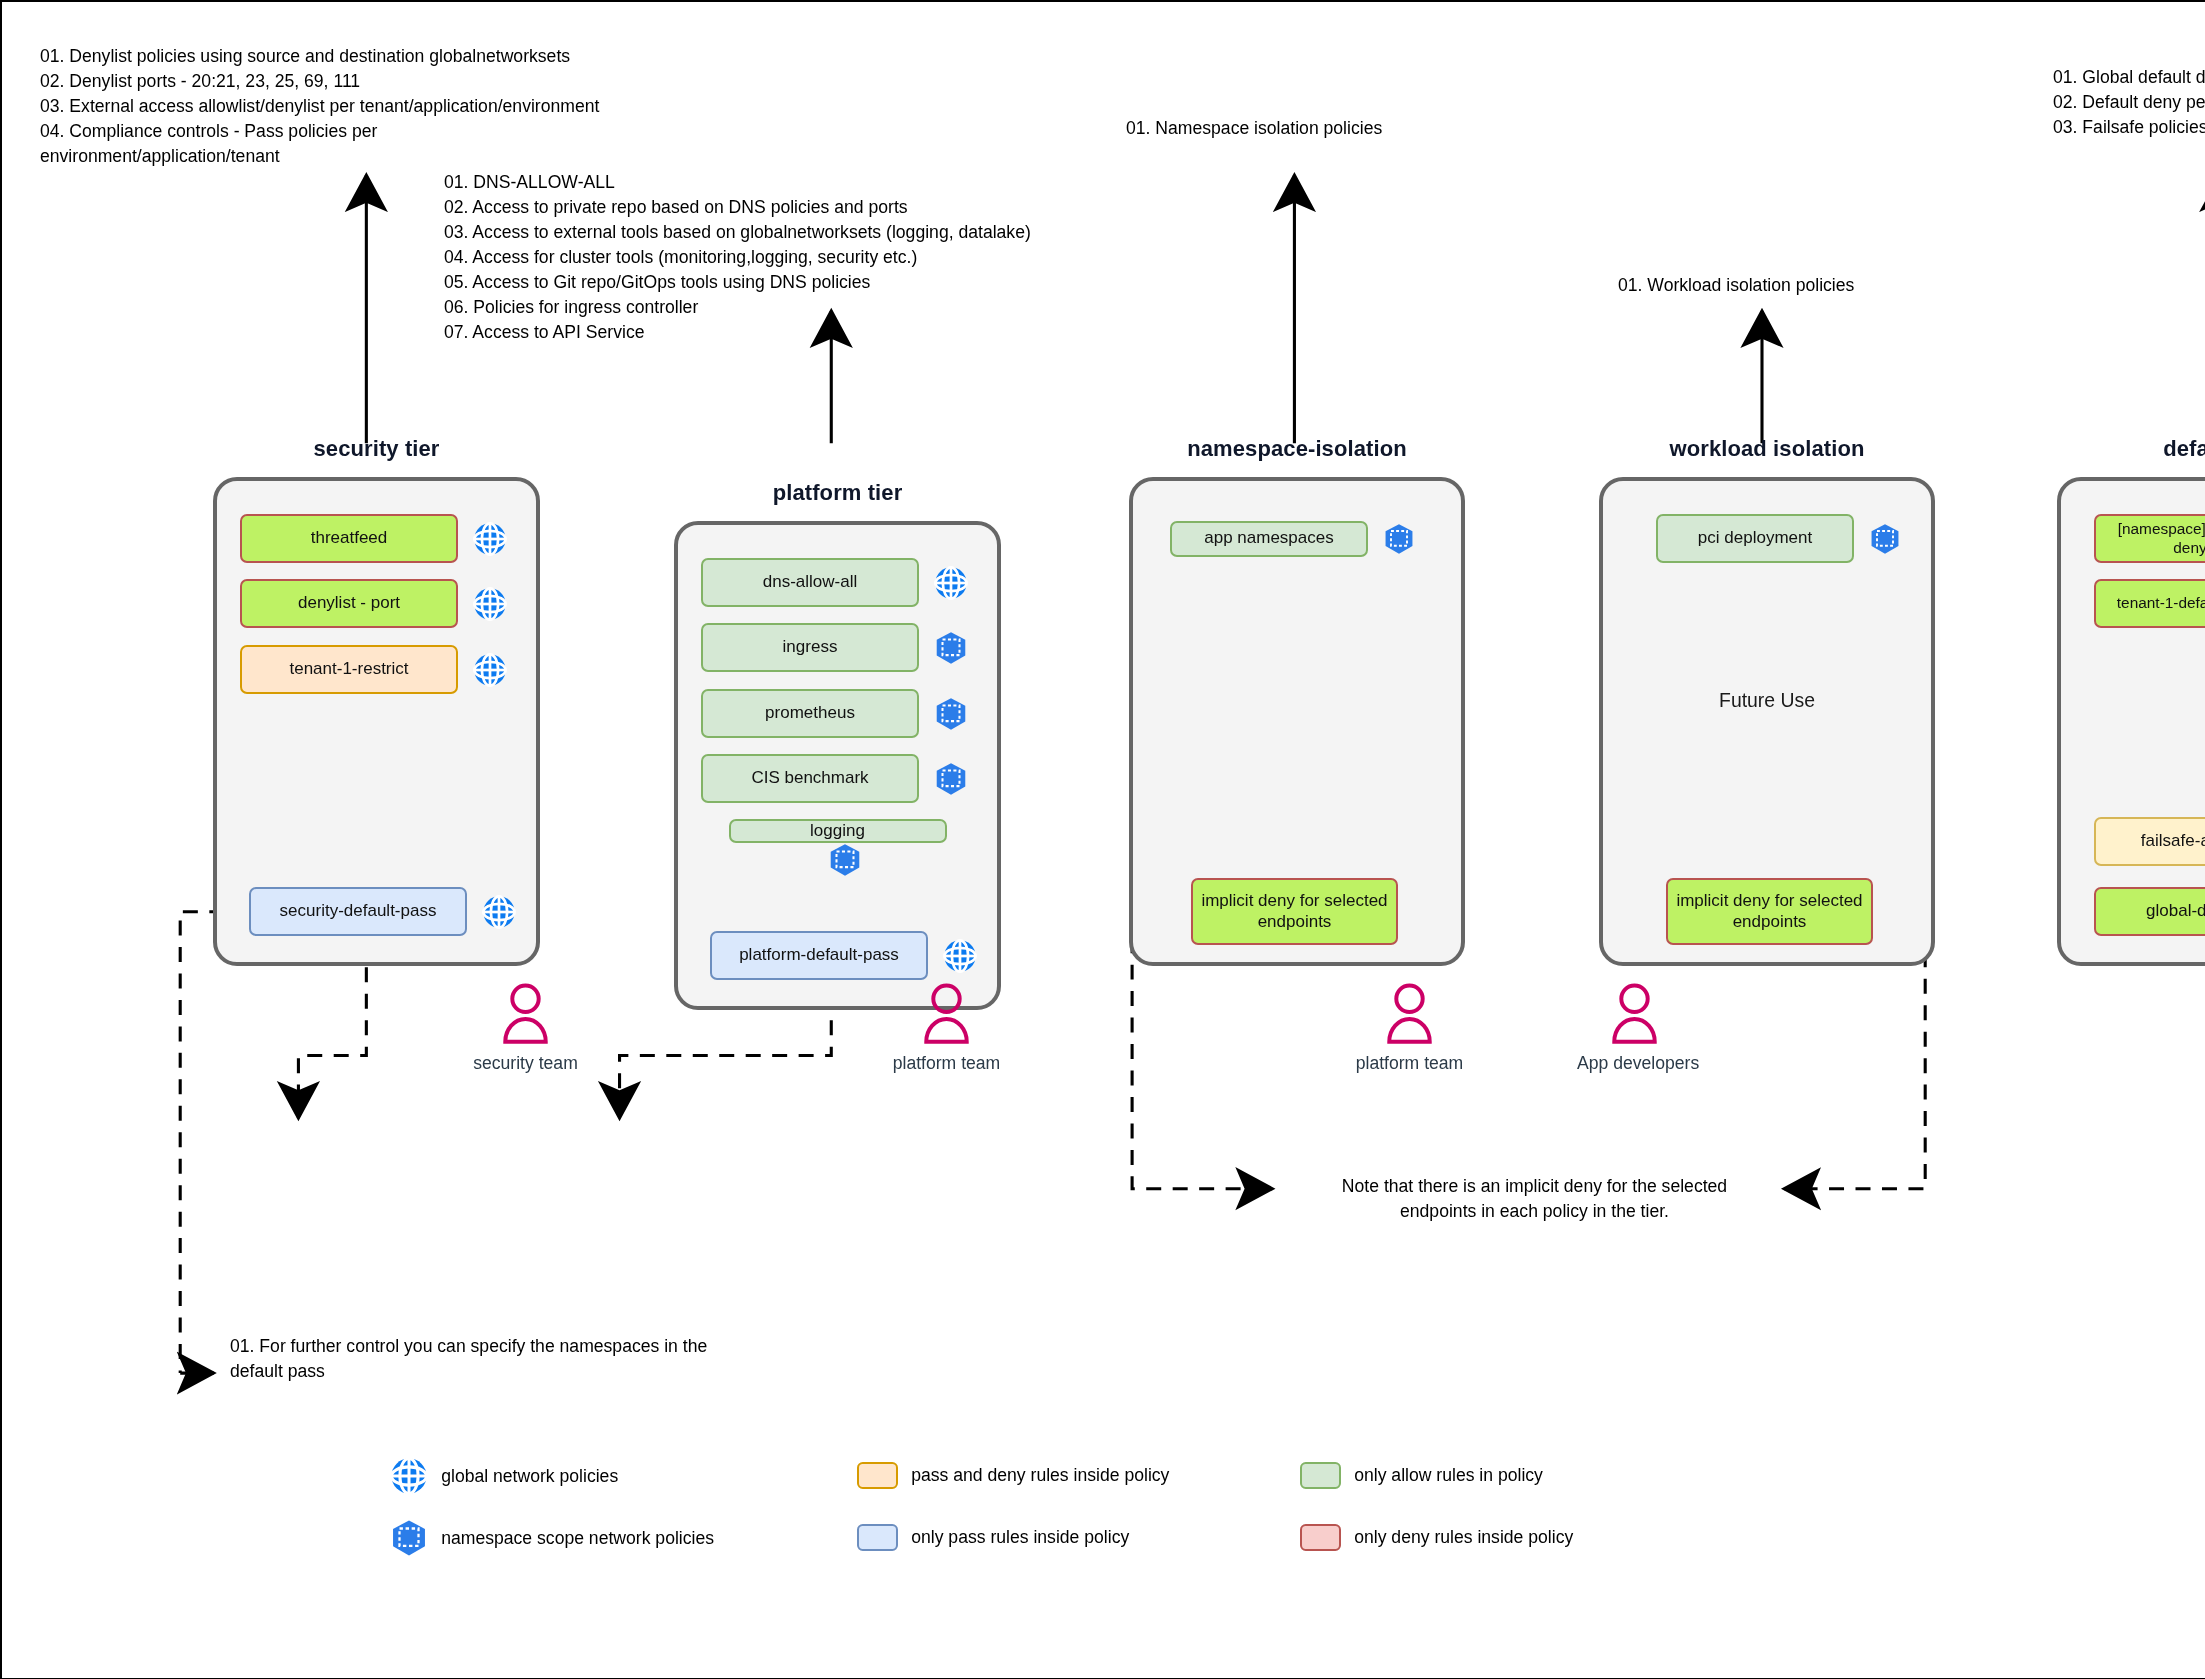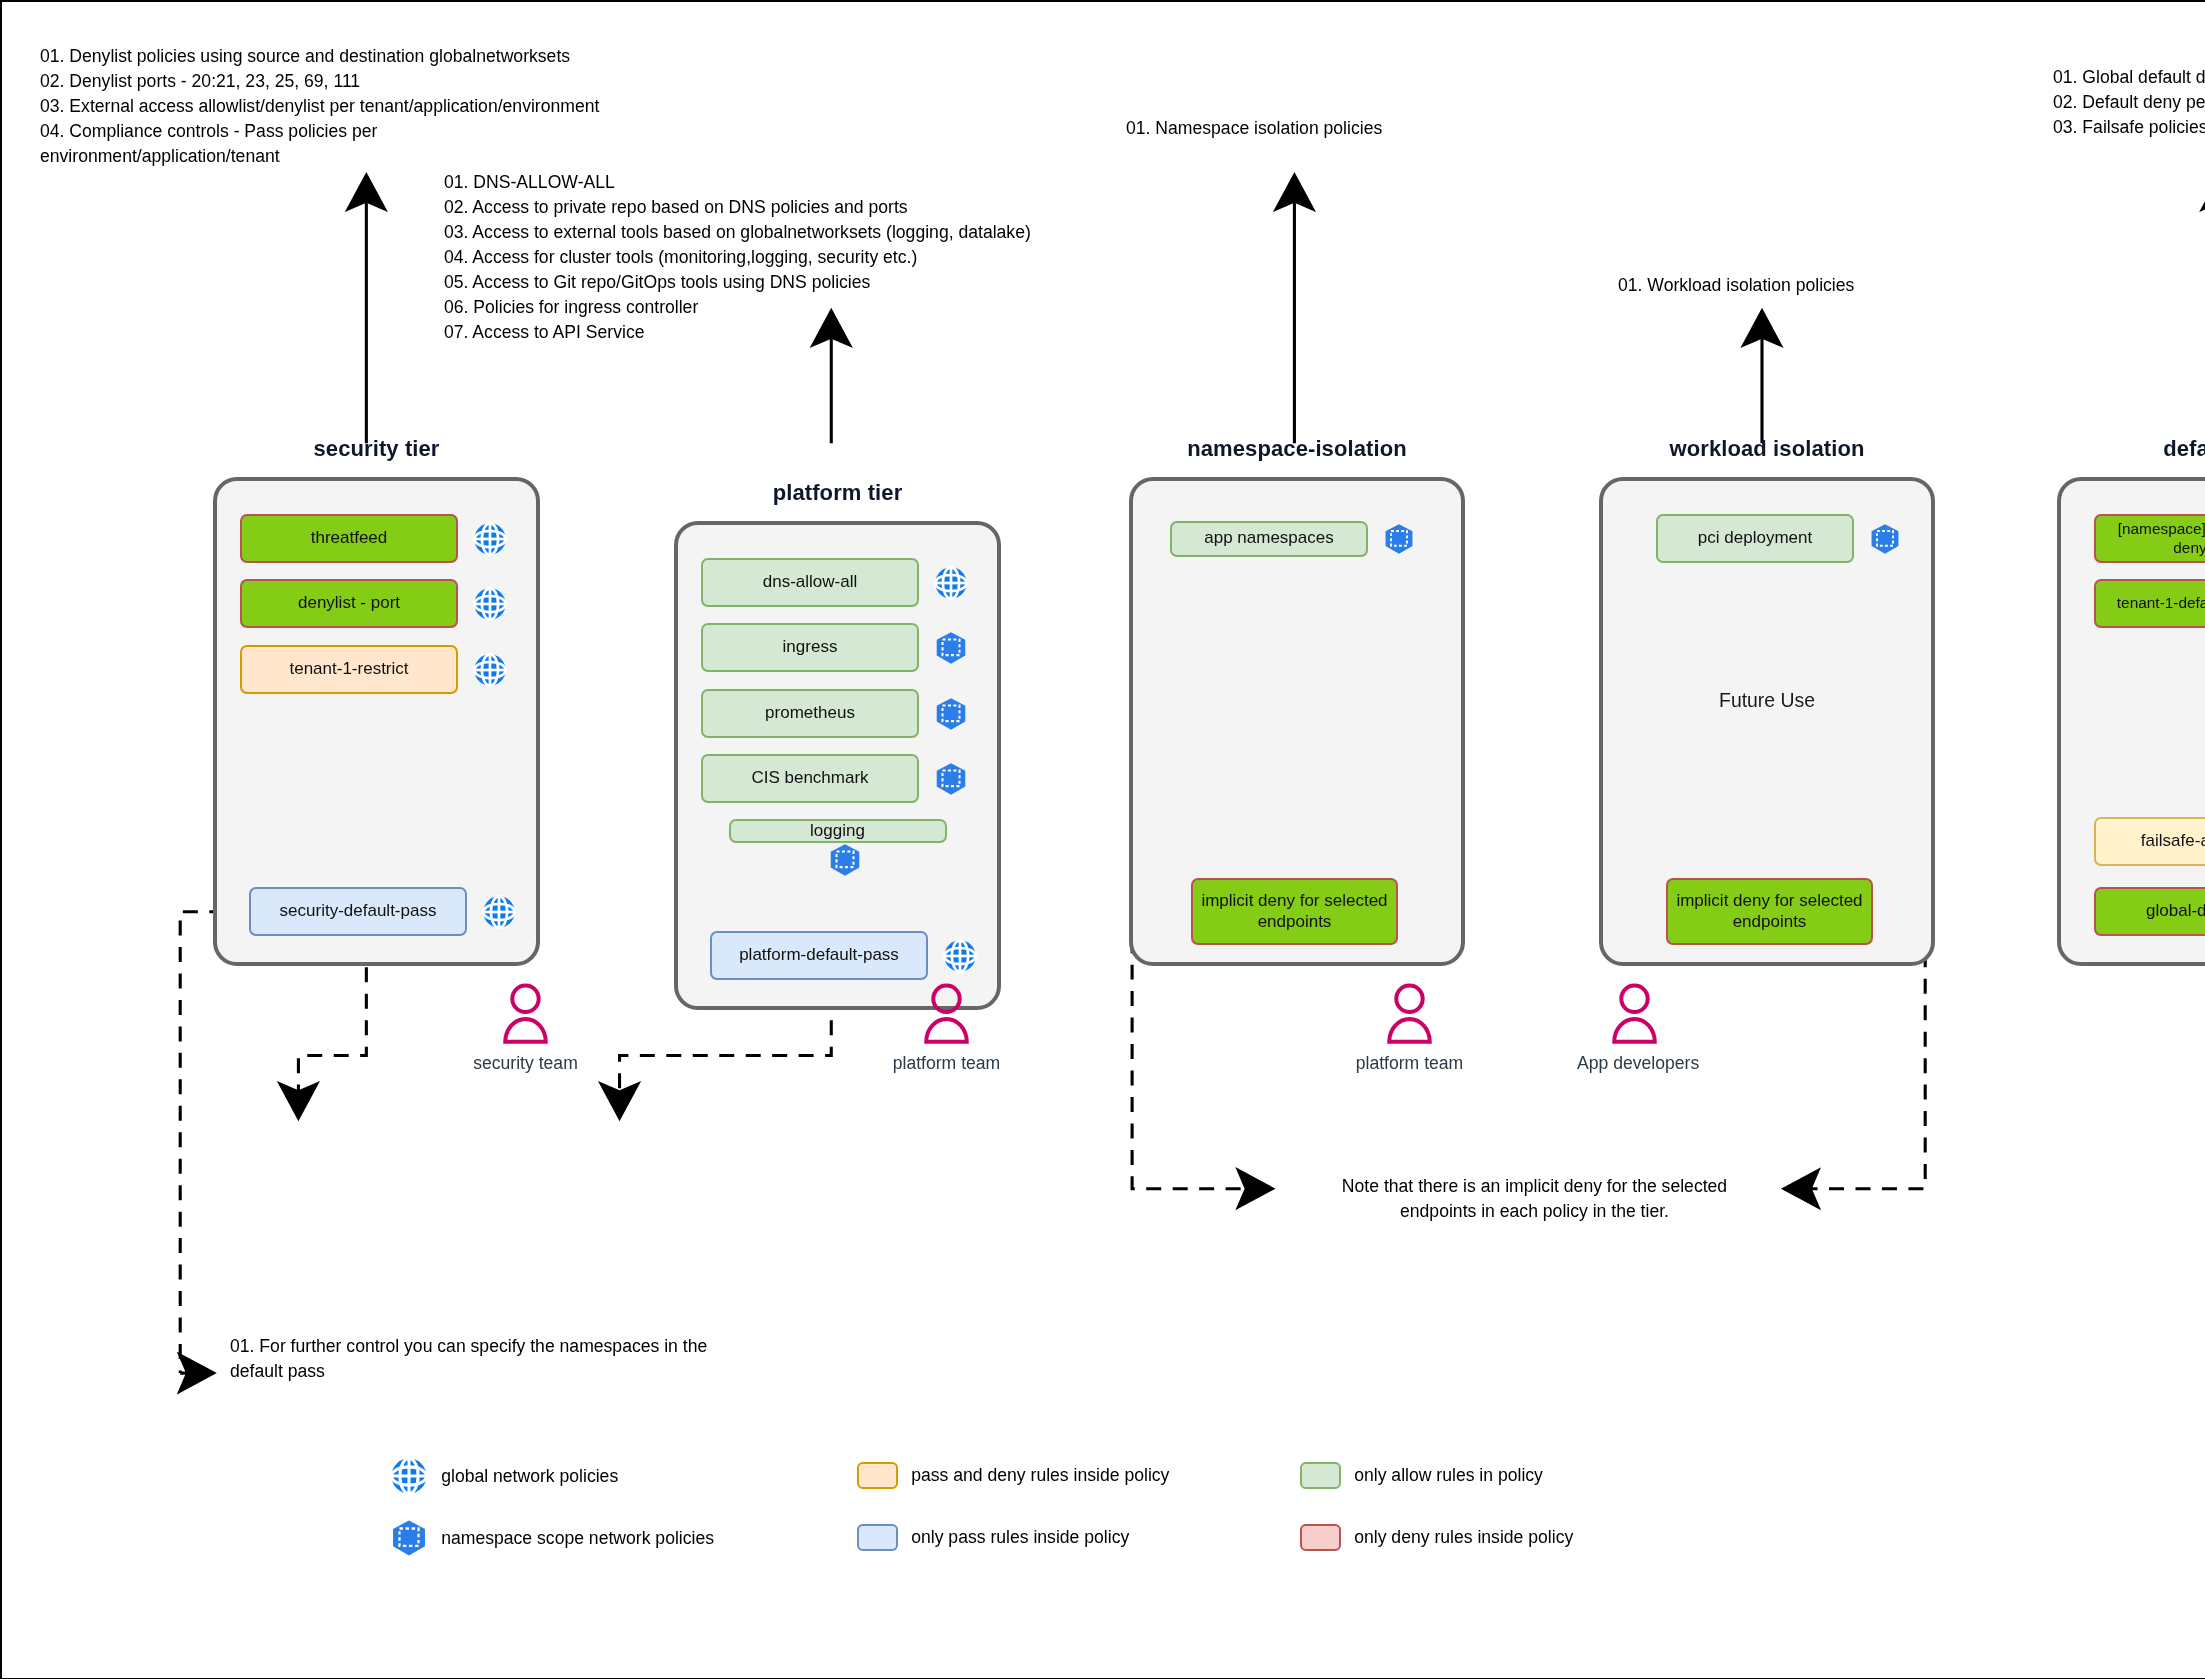--- a/index.html
+++ b/index.html
@@ -54,21 +54,21 @@
     box-sizing:border-box;
     border-radius:7px;
     border:2.6px solid #999;
     display:flex;align-items:center;justify-content:center;
     text-align:center;
     font-size:17px;
     line-height:1.18;
     color:#111111;
     padding:0 6.2px;
   }
-  .pill.deny  {background:#84cc16;border-color:#b85450;}
+  .pill.deny  {background:#bef264;border-color:#b85450;}
   .pill.allow {background:#d5e8d4;border-color:#82b366;}
   .pill.pass  {background:#dae8fc;border-color:#6c8ebf;}
   .pill.passdeny{background:#ffe6cc;border-color:#d79b00;}
   .pill.failsafe{background:#fff2cc;border-color:#d6b656;}
 
   
   .icon-wrap{margin-left:15px;display:block;line-height:0;}
 
   
   .future-use{

